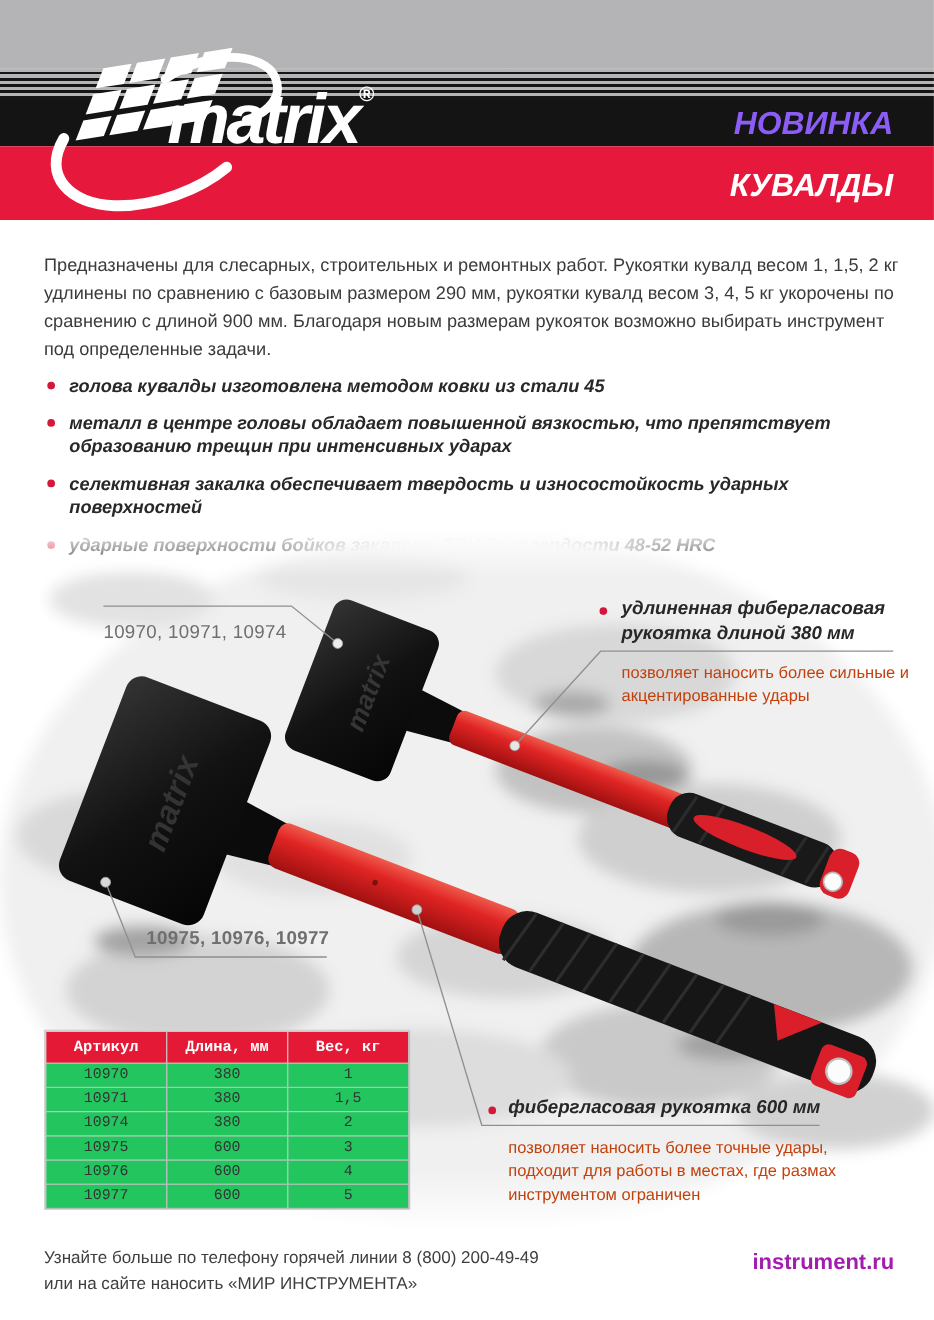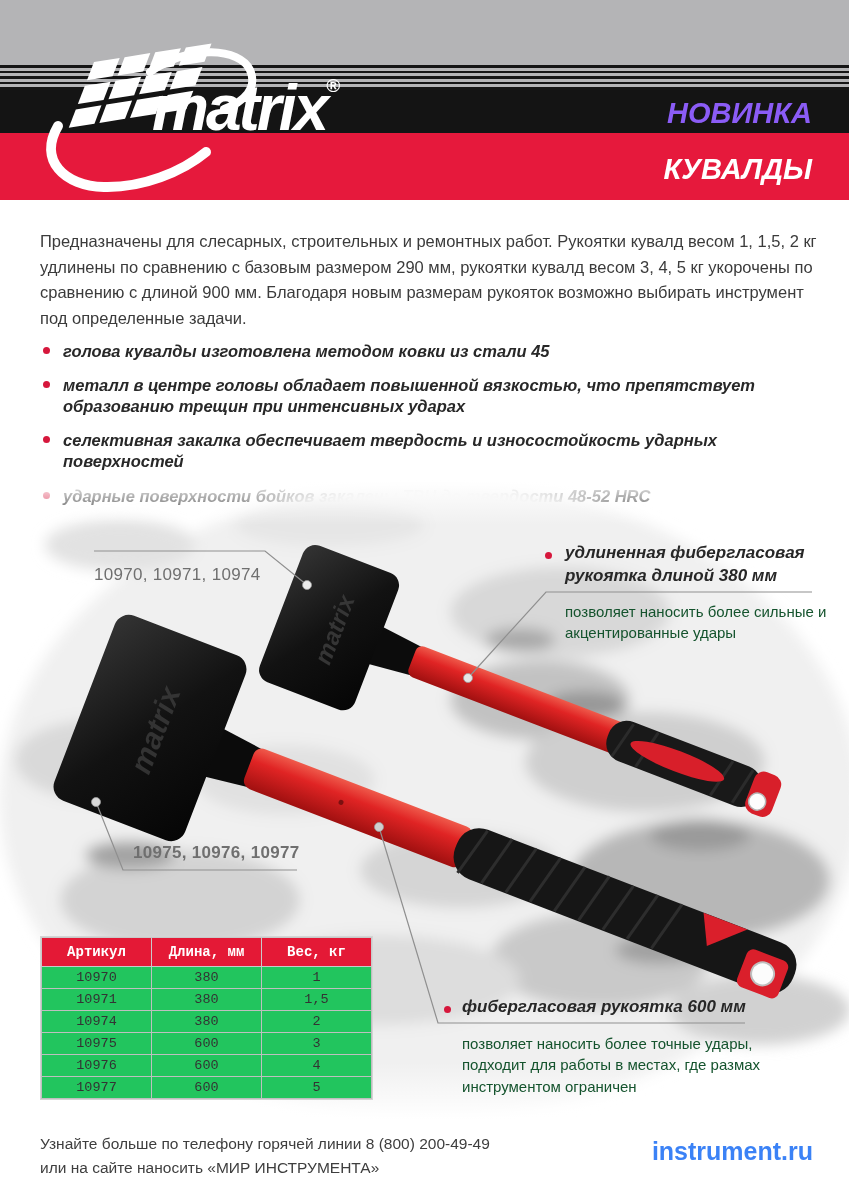--- a/index.html
+++ b/index.html
@@ -33,41 +33,41 @@
   
   .scene{position:absolute;left:0;top:480px;}
 
   .art-label{position:absolute;font-size:17px;color:#6f6f6f;letter-spacing:.3px;}
   .lbl1{left:94px;top:526px;margin-top:39px;}
   .lbl2{left:133px;top:843px;font-weight:bold;}
 
   .co-dot{position:absolute;width:7px;height:7px;border-radius:50%;background:#d6173c;}
   .co-title{position:absolute;font-weight:bold;font-style:italic;font-size:17px;
     line-height:1.38;color:#272727;}
-  .co-desc{position:absolute;font-size:15px;line-height:1.42;color:#14532d;}
+  .co-desc{position:absolute;font-size:15px;line-height:1.42;color:#c2410c;}
   .co1-dot{left:545px;top:552px;}
   .co1-title{left:565px;top:541px;width:245px;}
   .co1-desc{left:565px;top:601px;width:262px;}
   .co2-dot{left:444px;top:1006px;}
   .co2-title{left:462px;top:995px;width:330px;}
   .co2-desc{left:462px;top:1033px;width:318px;}
 
   
   .spec{position:absolute;left:41px;top:937px;border-collapse:collapse;
     box-shadow:0 0 0 1px #d4d4d4;font-family:Liberation Mono, monospace;}
   .spec th{width:107px;height:26px;background:#e41936;color:#fff;
     font-size:14px;font-weight:bold;border:1px solid #c9c9c9;}
   .spec td{height:19px;background:#22c55e;color:#333;font-size:13.5px;
     text-align:center;border:1px solid #bfbfbf;}
 
   
   .f-line1{position:absolute;left:40px;top:1135px;font-size:15.5px;color:#3e3e3e;}
   .f-line2{position:absolute;left:40px;top:1159px;font-size:15.5px;color:#3e3e3e;}
-  .f-site{position:absolute;right:36px;top:1137px;font-size:25px;font-weight:bold;
-    color:#3b82f6;text-decoration:none;}
+  .f-site{position:absolute;right:36px;top:1137px;font-size:20px;font-weight:bold;
+    color:#a21caf;text-decoration:none;}
 </style>
 </head>
 <body>
 
 <div class="page">
 
   <div class="band-gray"></div>
   <div class="band-stripes"></div>
   <div class="band-black"></div>
   <div class="band-red"></div>

